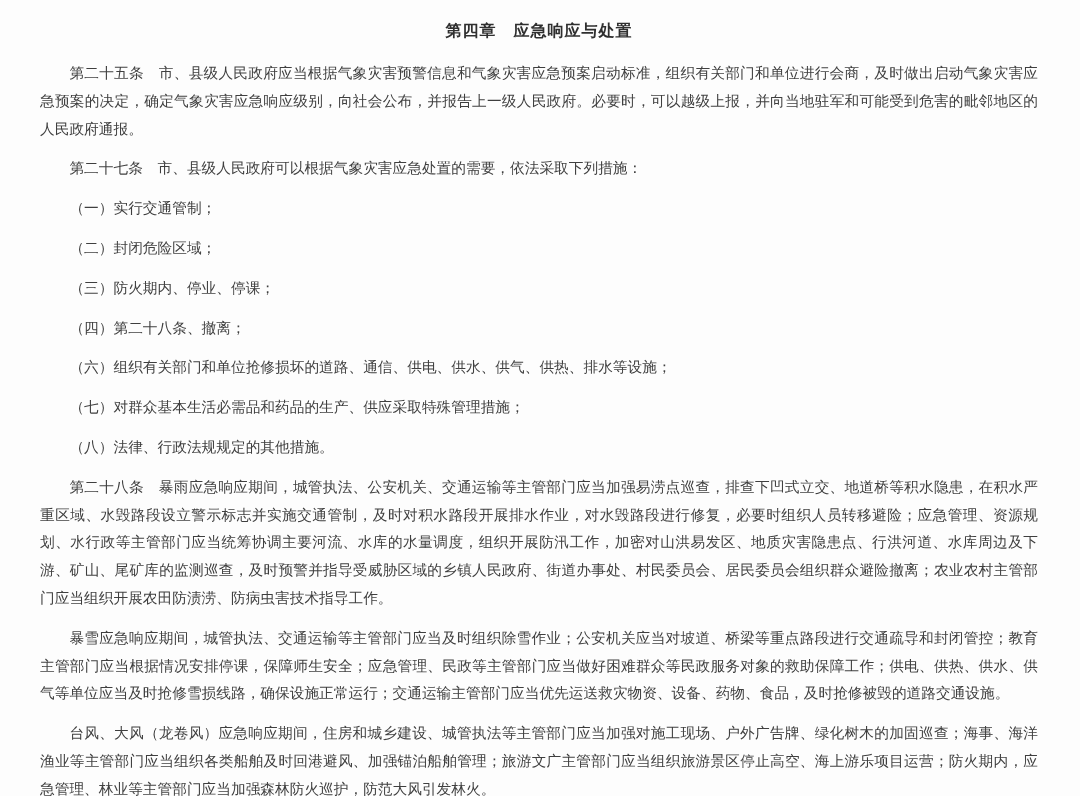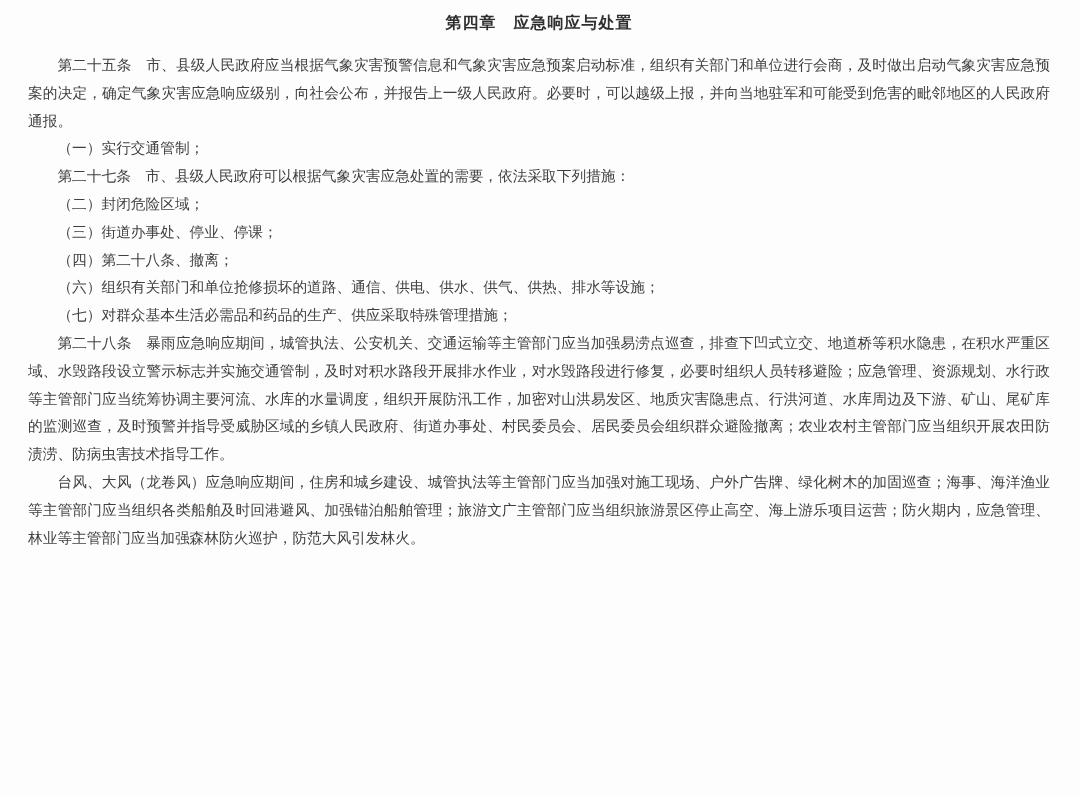--- a/index.html
+++ b/index.html
@@ -10,52 +10,54 @@
     width: 1080px;
     height: 796px;
     background: #fbfbfb;
     overflow: hidden;
     font-family: "Liberation Sans", sans-serif;
   }
   .page {
     box-sizing: border-box;
     width: 1080px;
     height: 796px;
-    padding: 12px 30px 0 28px;
+    padding: 20px 30px 0 28px;
     background: #fdfdfd;
   }
   .chapter-title {
     margin: 0 0 18px 0;
     font-size: 16px;
     line-height: 22px;
     font-weight: bold;
     text-align: center;
     color: #2f2f2f;
     letter-spacing: 1px;
   }
   .para {
-    margin: 0;
+    margin: 12px;
     font-size: 14.7px;
     line-height: 27.8px;
     color: #3f3f3f;
     text-indent: 2em;
     text-align: justify;
     letter-spacing: 0;
     word-break: break-all;
   }
 </style>
 </head>
 <body>
 
 <div class="page">
   <h1 class="chapter-title">第四章　应急响应与处置</h1>
 
   <p class="para">第二十五条　市、县级人民政府应当根据气象灾害预警信息和气象灾害应急预案启动标准，组织有关部门和单位进行会商，及时做出启动气象灾害应急预案的决定，确定气象灾害应急响应级别，向社会公布，并报告上一级人民政府。必要时，可以越级上报，并向当地驻军和可能受到危害的毗邻地区的人民政府通报。</p>
+  <p class="para">第二十七条　市、县级人民政府可以根据气象灾害应急处置的需要，依法采取下列措施：</p>
   <p class="para">（一）实行交通管制；</p>
-  <p class="para">第二十七条　市、县级人民政府可以根据气象灾害应急处置的需要，依法采取下列措施：</p>
   <p class="para">（二）封闭危险区域；</p>
-  <p class="para">（三）街道办事处、停业、停课；</p>
+  <p class="para">（三）防火期内、停业、停课；</p>
   <p class="para">（四）第二十八条、撤离；</p>
   <p class="para">（六）组织有关部门和单位抢修损坏的道路、通信、供电、供水、供气、供热、排水等设施；</p>
   <p class="para">（七）对群众基本生活必需品和药品的生产、供应采取特殊管理措施；</p>
+  <p class="para">（八）法律、行政法规规定的其他措施。</p>
   <p class="para">第二十八条　暴雨应急响应期间，城管执法、公安机关、交通运输等主管部门应当加强易涝点巡查，排查下凹式立交、地道桥等积水隐患，在积水严重区域、水毁路段设立警示标志并实施交通管制，及时对积水路段开展排水作业，对水毁路段进行修复，必要时组织人员转移避险；应急管理、资源规划、水行政等主管部门应当统筹协调主要河流、水库的水量调度，组织开展防汛工作，加密对山洪易发区、地质灾害隐患点、行洪河道、水库周边及下游、矿山、尾矿库的监测巡查，及时预警并指导受威胁区域的乡镇人民政府、街道办事处、村民委员会、居民委员会组织群众避险撤离；农业农村主管部门应当组织开展农田防渍涝、防病虫害技术指导工作。</p>
+  <p class="para">暴雪应急响应期间，城管执法、交通运输等主管部门应当及时组织除雪作业；公安机关应当对坡道、桥梁等重点路段进行交通疏导和封闭管控；教育主管部门应当根据情况安排停课，保障师生安全；应急管理、民政等主管部门应当做好困难群众等民政服务对象的救助保障工作；供电、供热、供水、供气等单位应当及时抢修雪损线路，确保设施正常运行；交通运输主管部门应当优先运送救灾物资、设备、药物、食品，及时抢修被毁的道路交通设施。</p>
   <p class="para">台风、大风（龙卷风）应急响应期间，住房和城乡建设、城管执法等主管部门应当加强对施工现场、户外广告牌、绿化树木的加固巡查；海事、海洋渔业等主管部门应当组织各类船舶及时回港避风、加强锚泊船舶管理；旅游文广主管部门应当组织旅游景区停止高空、海上游乐项目运营；防火期内，应急管理、林业等主管部门应当加强森林防火巡护，防范大风引发林火。</p>
 </div>
 
 </body></html>

